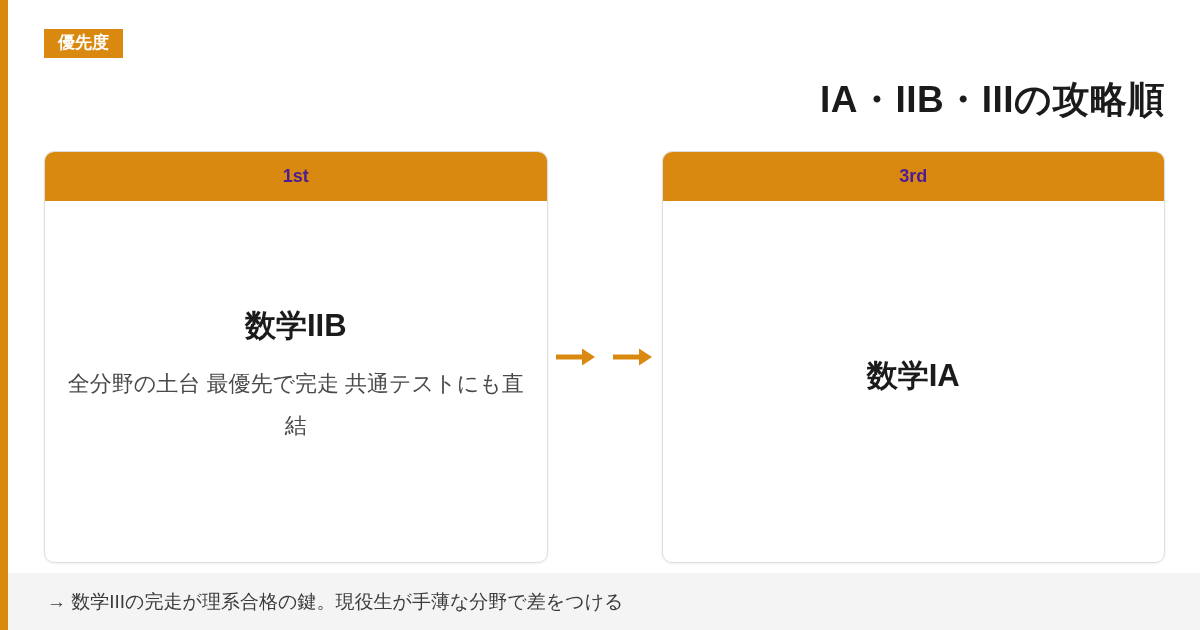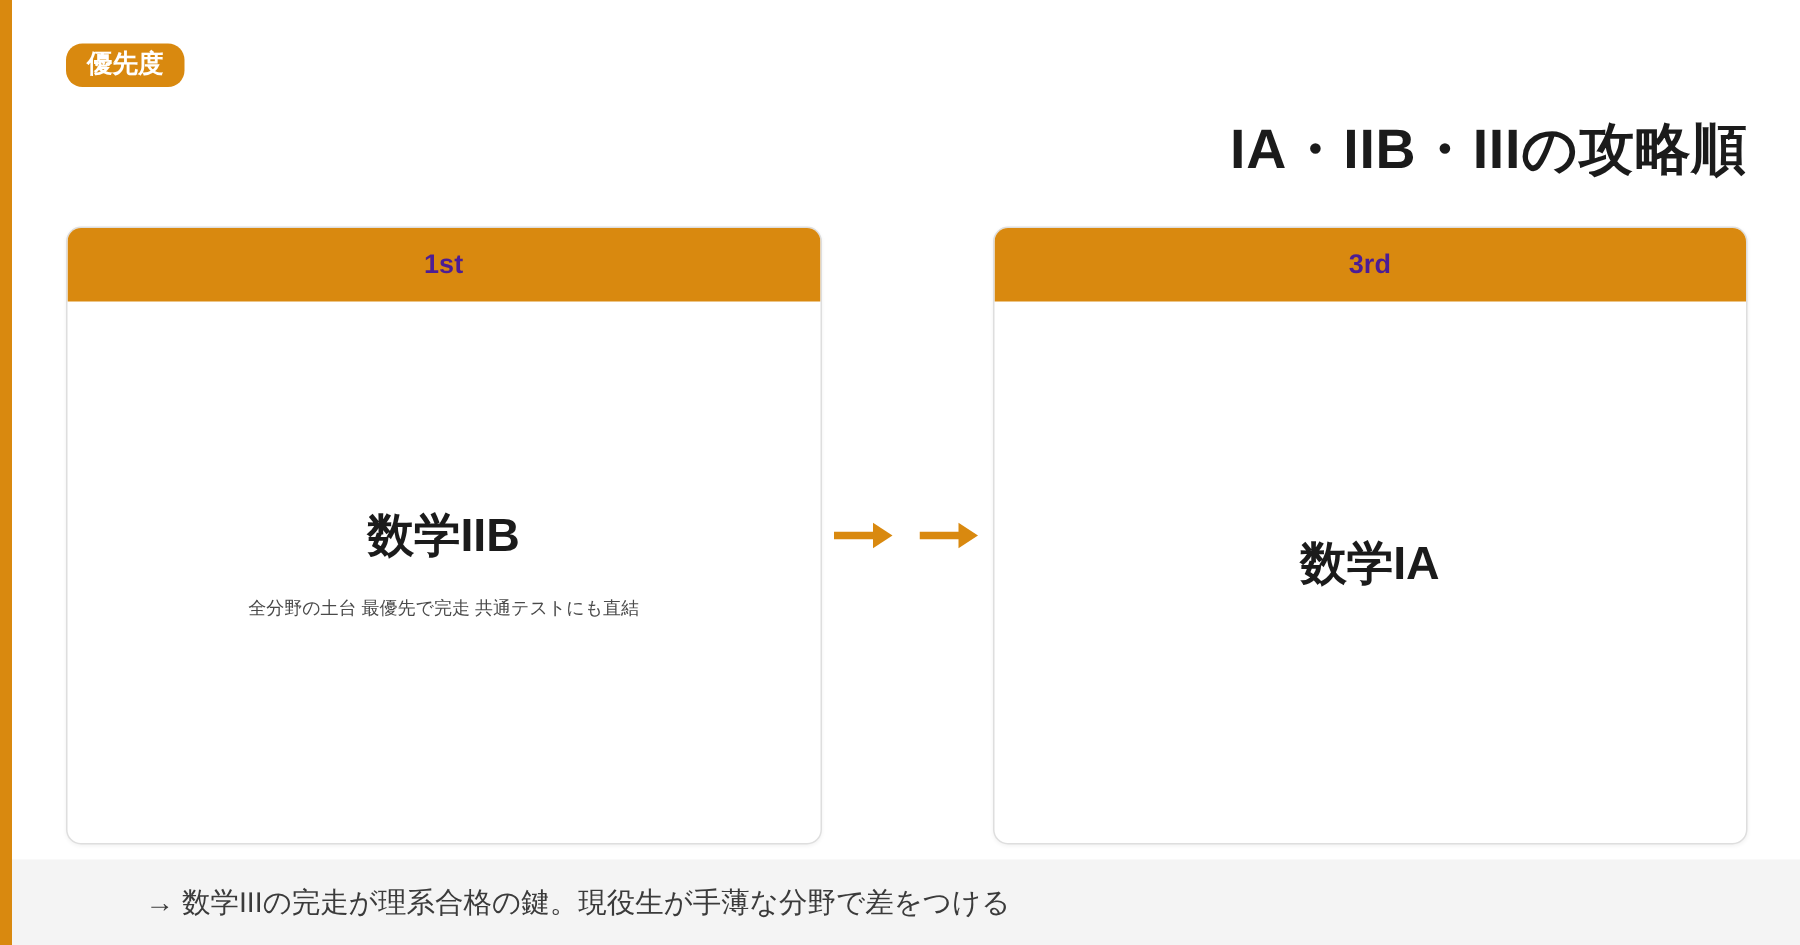--- a/index.html
+++ b/index.html
@@ -19,21 +19,21 @@
   }
   .content { padding: 29px 35px 0 44px; }
   .badge {
     display: inline-block;
     background: var(--accent);
     color: #ffffff;
     font-size: 17px;
     font-weight: 700;
     line-height: 1.1;
     padding: 5px 14px;
-    border-radius: 11px;
+    border-radius: 0;
   }
   .page-title {
     margin: 17px 0 0 0;
     font-size: 37px;
     font-weight: 800;
     letter-spacing: 0.5px;
     color: var(--heading_text);
     text-align: right;
   }
   .cards-row {
@@ -70,38 +70,38 @@
     text-align: center;
     padding: 0 22px 10px 22px;
   }
   .card-title {
     font-size: 31px;
     font-weight: 800;
     color: var(--heading_text);
   }
   .card-desc {
     margin-top: 16px;
-    font-size: 12px;
+    font-size: 22px;
     line-height: 1.9;
     color: var(--desc_text);
   }
   .arrow-cell {
     flex: 0 0 57px;
     display: flex;
     align-items: center;
     justify-content: center;
   }
   .footer {
     position: absolute;
     left: 8px; right: 0; bottom: 0;
     height: 57px;
     background: var(--footer_bg);
     display: flex;
     align-items: center;
-    padding-left: 89px;
+    padding-left: 39px;
     box-sizing: border-box;
   }
   .footer-text {
     font-size: 19px;
     color: var(--footer_text);
   }
 </style>
 </head>
 <body>
 

